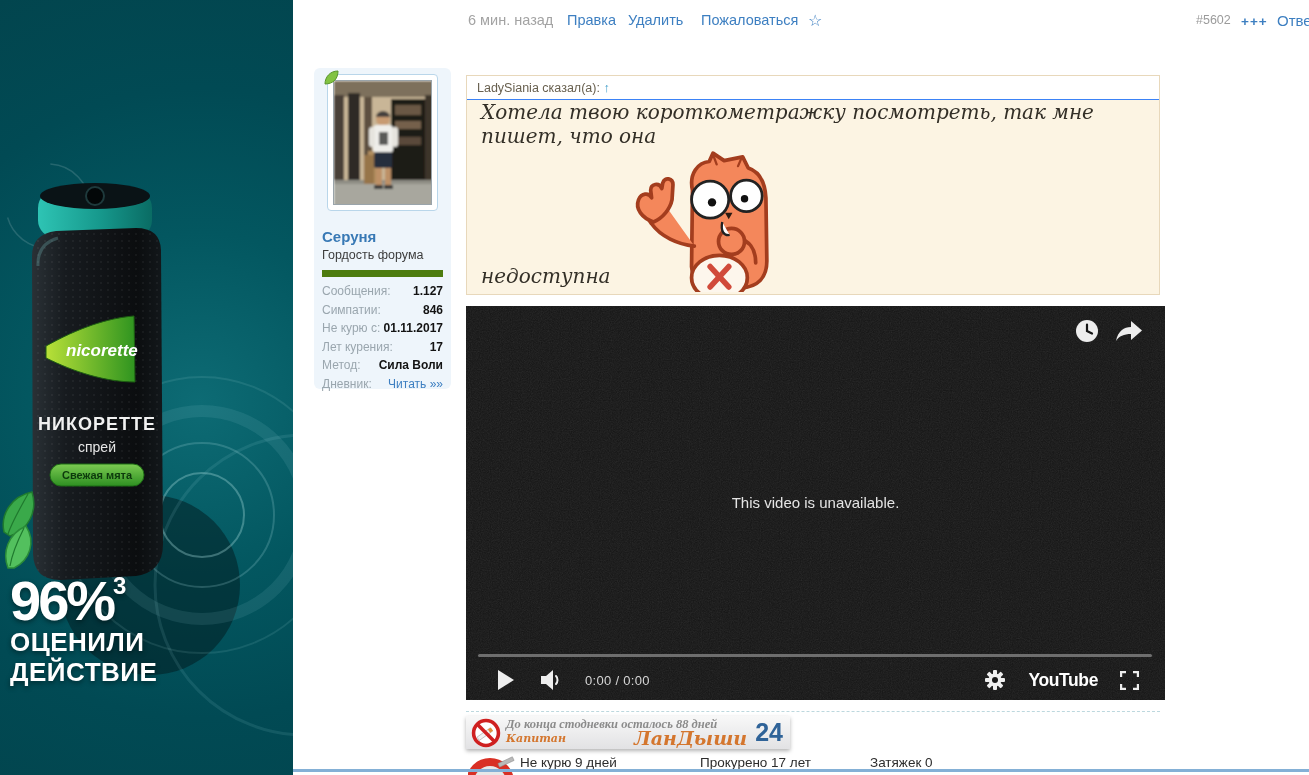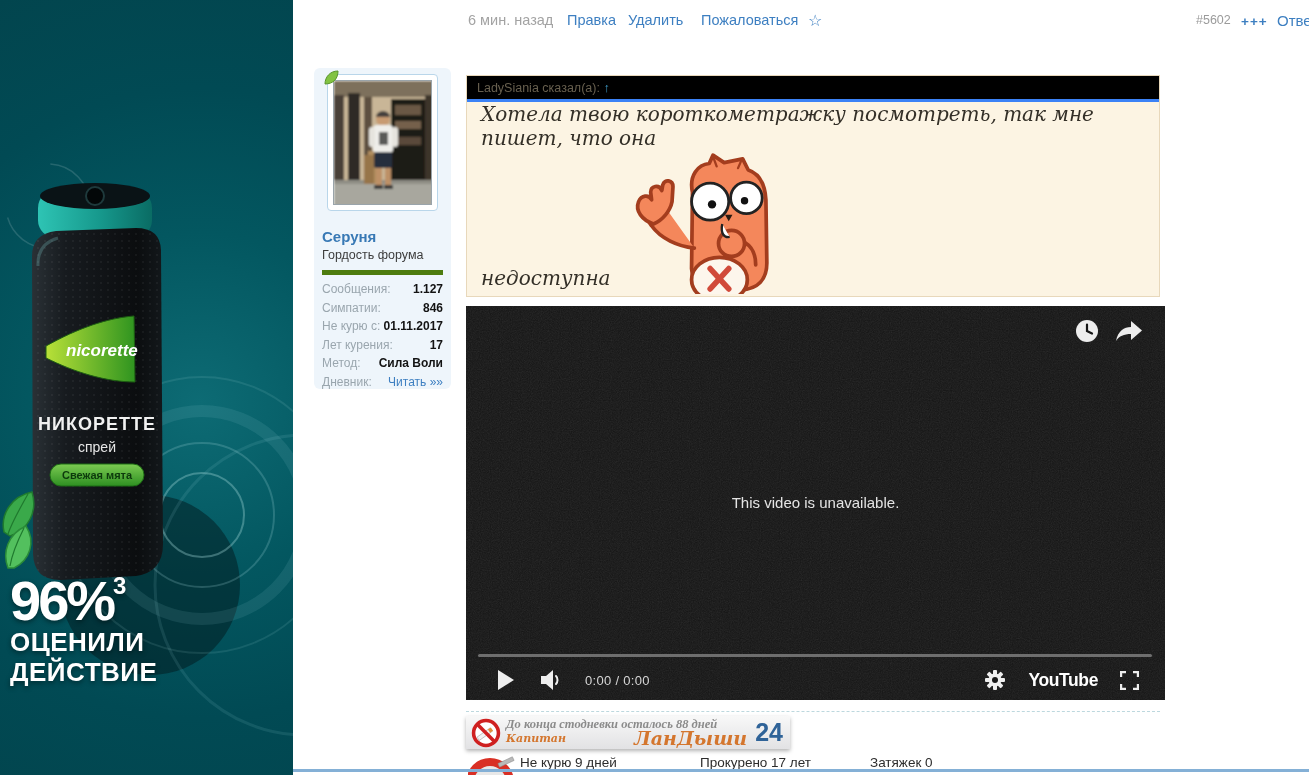--- a/index.html
+++ b/index.html
@@ -44,33 +44,33 @@
   }
   .avatar-wrap {
     position: absolute; left: 13px; top: 6px; width: 111px; height: 137px;
     background: #fff; border: 1px solid #b9d6ea; border-radius: 4px; cursor: pointer;
   }
   .avatar-photo { position: absolute; left: 5px; top: 5px; width: 99px; height: 125px; border: 1px solid #9aa4aa; overflow: hidden; }
   .avatar-photo svg { display: block; }
   .leaf-badge { position: absolute; left: -4px; top: -5px; }
   .uname { position: absolute; left: 8px; top: 160px; font-size: 15px; font-weight: bold; color: #3879b5; cursor: pointer; }
   .utitle { position: absolute; left: 8px; top: 180px; font-size: 12.5px; color: #3c3c3c; }
-  .ustats { position: absolute; left: 8px; right: 8px; top: 202px; border-top: 5px solid #4d7c0f; padding-top: 5px; }
+  .ustats { position: absolute; left: 8px; right: 8px; top: 202px; border-top: 7px solid #4d7c0f; padding-top: 5px; }
   .srow { display: flex; justify-content: space-between; font-size: 12px; line-height: 18.6px; }
   .srow .lbl { color: #9aa6ae; }
   .srow .val { color: #131313; font-weight: bold; text-align: right; }
   .srow .val.link { color: #3d7fc1; font-weight: normal; cursor: pointer; }
 
   
   .quote {
     position: absolute; left: 466px; top: 75px; width: 694px;
     background: #fcf4e3; border: 1px solid #e8d8bb;
   }
   .q-head {
-    background: #000000; border-bottom: 3px solid #3b82f6;
+    background: #ffffff; border-bottom: 1px solid #3b82f6;
     padding: 5px 10px 4px; font-size: 12.5px; color: #68604f;
   }
   .q-arrow { color: #3f9dc9; font-weight: bold; cursor: pointer; text-decoration: none; }
   .q-body {
     padding: 0 14px 2px;
     font-family: "DejaVu Serif", serif; font-style: italic;
     font-size: 20px; color: #332f27;
   }
   .q-line2 { display: flex; align-items: flex-end; gap: 10px; margin-top: 2px; }
   .q-line2 span { padding-bottom: 4px; }

